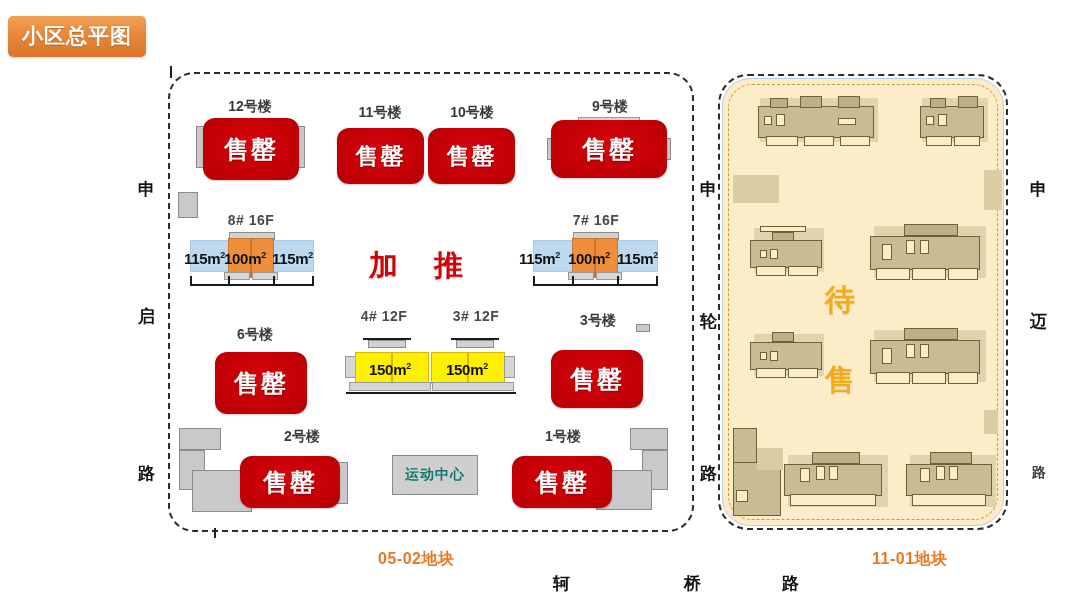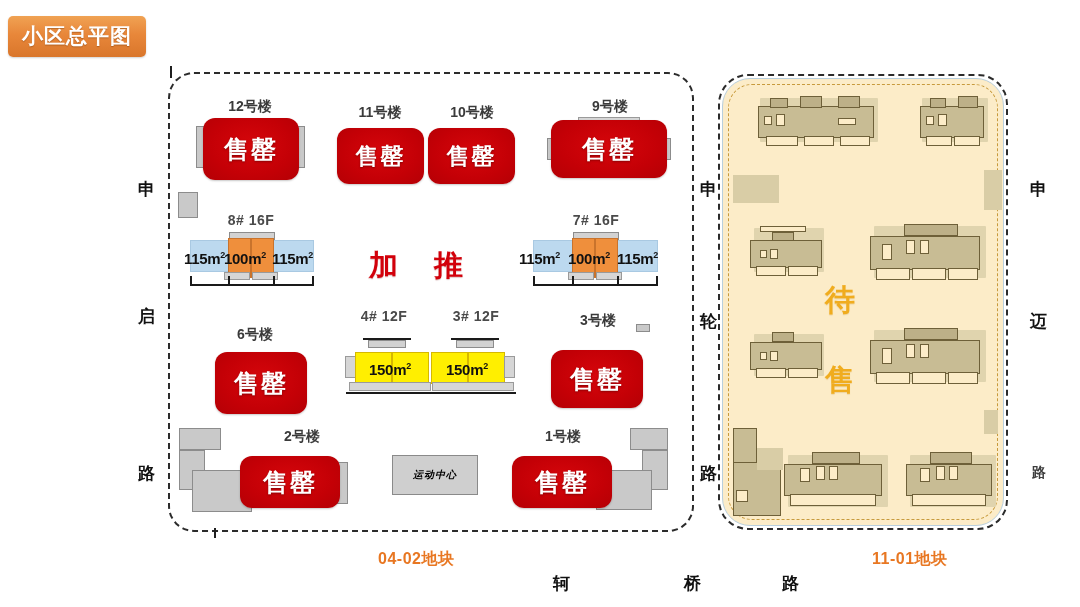--- a/index.html
+++ b/index.html
@@ -157,25 +157,24 @@
     text-shadow: 0 1px 1px rgba(120,0,0,0.25);
   }
 
   
   #sports-center {
     background: #cfcfcf;
     border: 1px solid #8a8a8a;
     display: flex;
     align-items: center;
     justify-content: center;
-    color: #000000;
-    font-size: 10px;
+    color: #0f766e;
+    font-size: 14px;
     font-weight: bold;
     letter-spacing: 1px;
-    font-style: italic;
   }
 
   
   .road-char {
     position: absolute;
     color: #111111;
     font-size: 17px;
     font-weight: bold;
     white-space: nowrap;
   }
@@ -448,18 +447,18 @@
 <div class="abs tan-open" style="left:790px;top:494px;width:86px;height:12px;"></div>
 
 <div class="abs tan-shadow" style="left:910px;top:455px;width:86px;height:52px;"></div>
 <div class="abs tan-sub" style="left:930px;top:452px;width:42px;height:12px;"></div>
 <div class="abs tan-block" style="left:906px;top:464px;width:86px;height:32px;"></div>
 <div class="abs tan-open" style="left:920px;top:468px;width:10px;height:14px;"></div>
 <div class="abs tan-open" style="left:936px;top:466px;width:9px;height:14px;"></div>
 <div class="abs tan-open" style="left:949px;top:466px;width:9px;height:14px;"></div>
 <div class="abs tan-open" style="left:912px;top:494px;width:74px;height:12px;"></div>
 
-<div class="plot-caption" style="left:378px;top:549px;">04-02地块</div>
+<div class="plot-caption" style="left:378px;top:549px;">05-02地块</div>
 <div class="plot-caption" style="left:872px;top:549px;">11-01地块</div>
 
 <div class="road-char" style="left:553px;top:572px;">轲</div>
 <div class="road-char" style="left:684px;top:572px;">桥</div>
 <div class="road-char" style="left:782px;top:572px;">路</div>
 
 </body></html>

